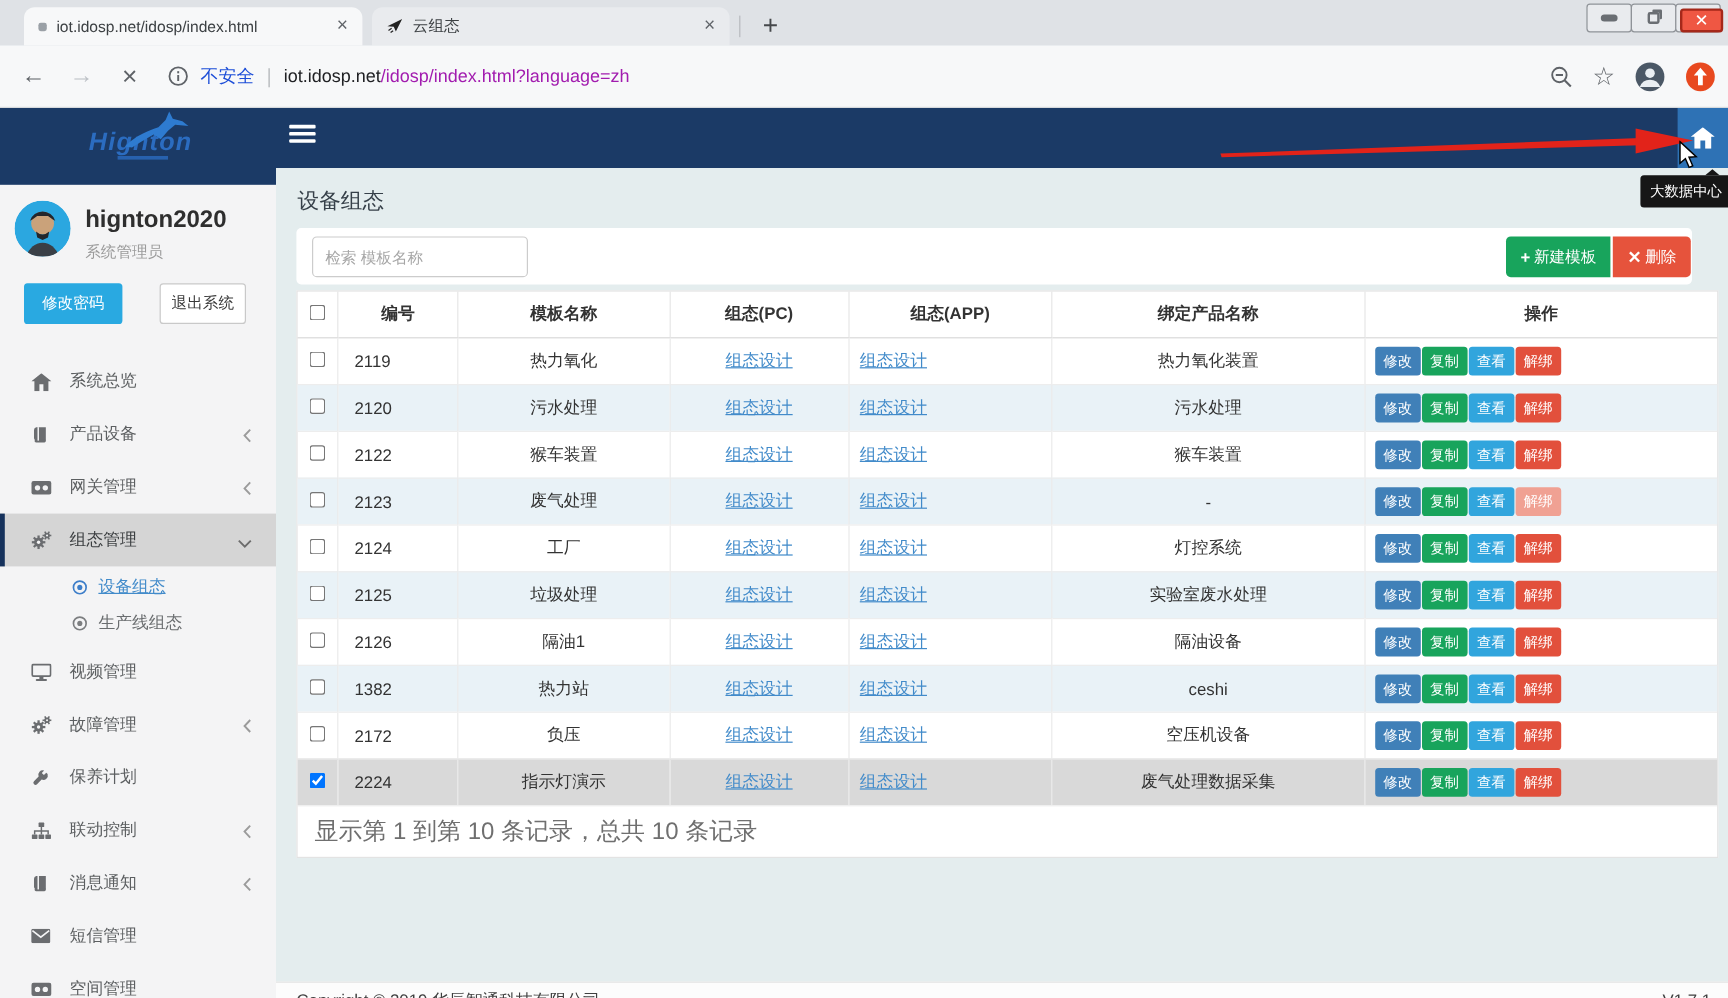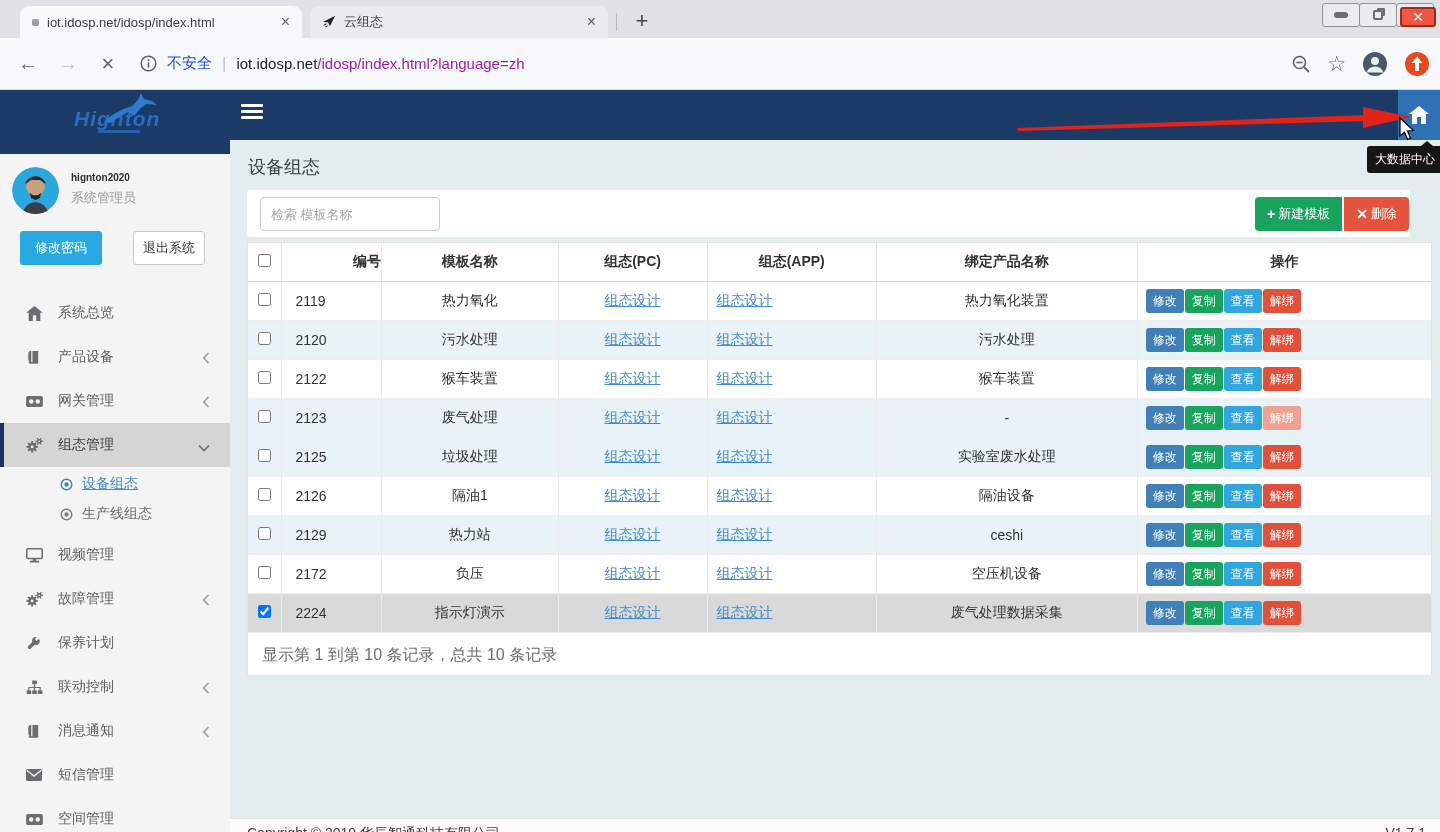--- a/index.html
+++ b/index.html
@@ -50,21 +50,21 @@
 
   
   .sidebar { position:absolute; top:90px; left:0; width:230px; bottom:0; background:#f4f4f5; overflow:hidden; }
   .side-logo { height:64px; background:var(--navbar,#1b3a66); position:relative; }
   .logo-text { position:absolute; left:74px; top:17px; font-size:21px; font-weight:bold; font-style:italic; color:#2b6cc0; letter-spacing:1px; }
   .logo-sub { position:absolute; left:98px; top:40px; width:42px; height:3px; background:#2b6cc0; opacity:.8; }
   .logo-deer { position:absolute; left:100px; top:2px; }
   .user-row { display:flex; padding:13px 10px 0 12px; }
   .avatar { width:47px; height:47px; border-radius:50%; overflow:hidden; flex:none; }
   .user-meta { margin-left:12px; padding-top:5px; }
-  .user-name { font-size:10px; font-weight:bold; color:#2e2e2e; }
+  .user-name { font-size:20px; font-weight:bold; color:#2e2e2e; }
   .user-role { font-size:13px; color:#9b9b9b; margin-top:6px; }
   .user-btns { display:flex; margin:17px 0 0 20px; }
   .btn-pwd { width:82px; height:34px; background:#29a9e1; color:#fff; font-size:13px; border:none; border-radius:3px; }
   .btn-logout { width:72px; height:34px; background:#fff; color:#383838; font-size:13px; border:1px solid #c9c9c9; border-radius:3px; margin-left:31px; }
   .menu { margin-top:26px; }
   .side-item { height:44px; display:flex; align-items:center; padding-left:26px; font-size:14px; color:#5c5f61; position:relative; cursor:pointer; }
   .side-item.active { background:#d5d5d5; border-left:4px solid #16325c; padding-left:22px; color:#3b3e40; }
   .mi-icon { width:19px; margin-right:13px; display:flex; align-items:center; }
   .chev { position:absolute; right:20px; top:16px; }
   .submenu { padding:2px 0 4px; }
@@ -85,37 +85,37 @@
 
   .table-panel { position:absolute; left:17px; top:102px; width:1185px; background:#fff; border:1px solid #e3e3e3; }
   table { width:100%; border-collapse:collapse; font-size:14px; color:#333; }
   th { height:38px; font-weight:bold; border-bottom:1px solid #d9d9d9; border-left:1px solid #e6e6e6; text-align:center; }
   th:first-child { border-left:none; }
   td { height:39px; border-left:1px solid #eaeaea; border-top:1px solid #ededed; text-align:center; }
   td:first-child { border-left:none; }
   tr.stripe td { background:var(--stripe-row,#e9f2f7); }
   tr.selected td { background:var(--selected-row,#d9d9d9); }
   .c0 { width:33px; }
-  .c1 { width:97px;text-align:right; }
+  .c1 { width:97px; }
   td.c1 { text-align:left; padding-left:13px; }
   .c2 { width:172px; }
   .c3 { width:145px; }
   .c4 { width:165px; }
   td.c4 { text-align:left; padding-left:9px; }
   .c5 { width:254px; }
   .c6 { width:286px; }
   td.c6 { text-align:left; padding-left:8px; }
   td a { color:var(--accent-link,#428bca); text-decoration:underline; cursor:pointer; }
   .abtn { display:inline-block; height:24px; line-height:24px; padding:0 7px; font-size:12px; color:#fff; border-radius:3px; margin-right:1px; cursor:pointer; }
   .abtn.edit { background:var(--btn-edit,#4080b8); }
   .abtn.copy { background:var(--btn-copy,#18a45c); }
   .abtn.view { background:var(--btn-view,#31a5dd); }
   .abtn.unbind { background:var(--btn-unbind,#e2503c); }
   .abtn.unbind.disabled { background:#f0a193; }
-  .summary { height:43px; line-height:43px; padding-left:14px; font-size:16px; color:#6f6f6f; border-top:1px solid #ededed; text-align:left; }
+  .summary { height:43px; line-height:43px; padding-left:14px; font-size:20px; color:#6f6f6f; border-top:1px solid #ededed; text-align:left; }
 
   .footer { position:absolute; left:230px; right:0; top:818px; height:40px; background:#fcfcfc; border-top:1px solid #e4e4e4; font-size:14px; color:#3f3f3f; padding:6px 14px 0 17px; }
   .footer .version { float:right; }
 </style>
 </head>
 <body>
 
 <div class="titlebar">
   <div class="tab tab-active">
     <span class="favicon-dot"></span>
@@ -471,41 +471,50 @@
           </tr>
           <tr class="stripe">
             <td class="c0"><input type="checkbox" style=""></td>
             <td class="c1">2123</td>
             <td class="c2">废气处理</td>
             <td class="c3"><a>组态设计</a></td>
             <td class="c4"><a>组态设计</a></td>
             <td class="c5">-</td>
             <td class="c6"><span class="abtn edit">修改</span><span class="abtn copy">复制</span><span class="abtn view">查看</span><span class="abtn unbind disabled">解绑</span></td>
           </tr>
+          <tr>
+            <td class="c0"><input type="checkbox" style=""></td>
+            <td class="c1">2124</td>
+            <td class="c2">工厂</td>
+            <td class="c3"><a>组态设计</a></td>
+            <td class="c4"><a>组态设计</a></td>
+            <td class="c5">灯控系统</td>
+            <td class="c6"><span class="abtn edit">修改</span><span class="abtn copy">复制</span><span class="abtn view">查看</span><span class="abtn unbind">解绑</span></td>
+          </tr>
           <tr class="stripe">
             <td class="c0"><input type="checkbox" style=""></td>
             <td class="c1">2125</td>
             <td class="c2">垃圾处理</td>
             <td class="c3"><a>组态设计</a></td>
             <td class="c4"><a>组态设计</a></td>
             <td class="c5">实验室废水处理</td>
             <td class="c6"><span class="abtn edit">修改</span><span class="abtn copy">复制</span><span class="abtn view">查看</span><span class="abtn unbind">解绑</span></td>
           </tr>
           <tr>
             <td class="c0"><input type="checkbox" style=""></td>
             <td class="c1">2126</td>
             <td class="c2">隔油1</td>
             <td class="c3"><a>组态设计</a></td>
             <td class="c4"><a>组态设计</a></td>
             <td class="c5">隔油设备</td>
             <td class="c6"><span class="abtn edit">修改</span><span class="abtn copy">复制</span><span class="abtn view">查看</span><span class="abtn unbind">解绑</span></td>
           </tr>
           <tr class="stripe">
             <td class="c0"><input type="checkbox" style=""></td>
-            <td class="c1">2129</td>
+            <td class="c1">1382</td>
             <td class="c2">热力站</td>
             <td class="c3"><a>组态设计</a></td>
             <td class="c4"><a>组态设计</a></td>
             <td class="c5">ceshi</td>
             <td class="c6"><span class="abtn edit">修改</span><span class="abtn copy">复制</span><span class="abtn view">查看</span><span class="abtn unbind">解绑</span></td>
           </tr>
           <tr>
             <td class="c0"><input type="checkbox" style=""></td>
             <td class="c1">2172</td>
             <td class="c2">负压</td>

